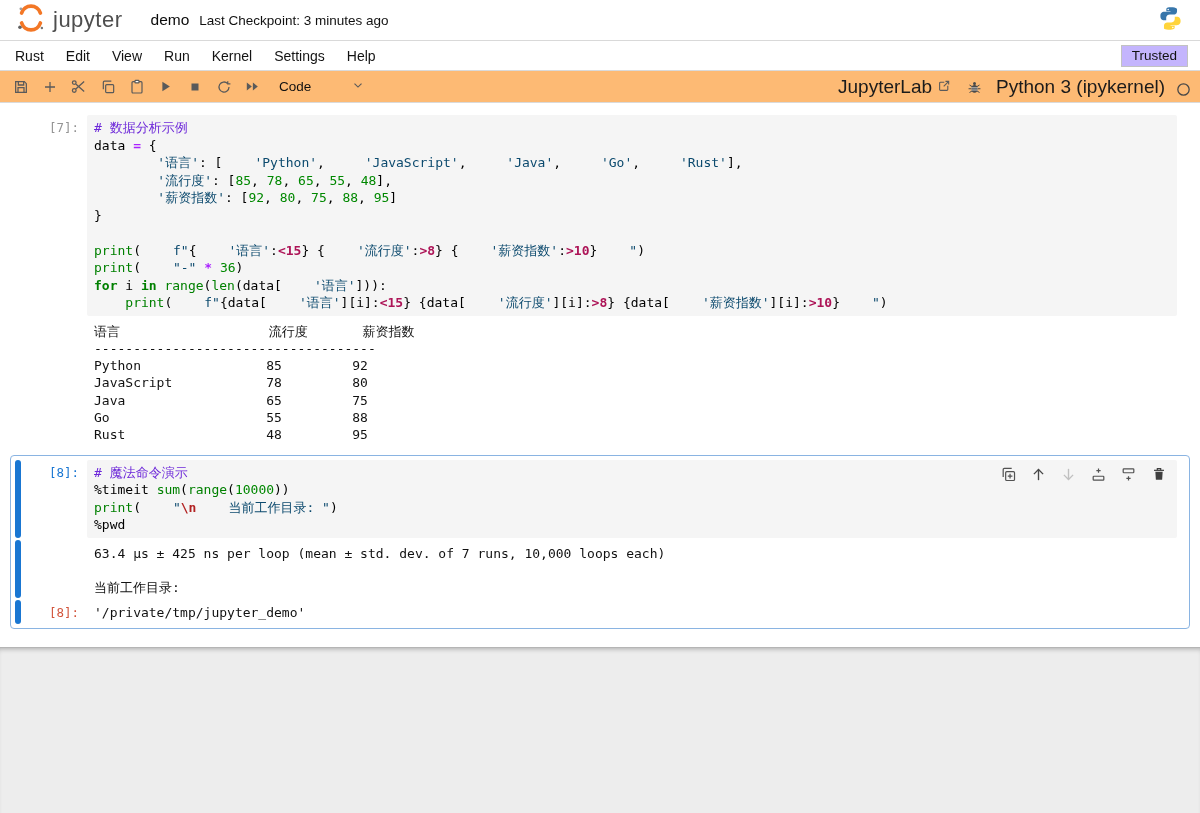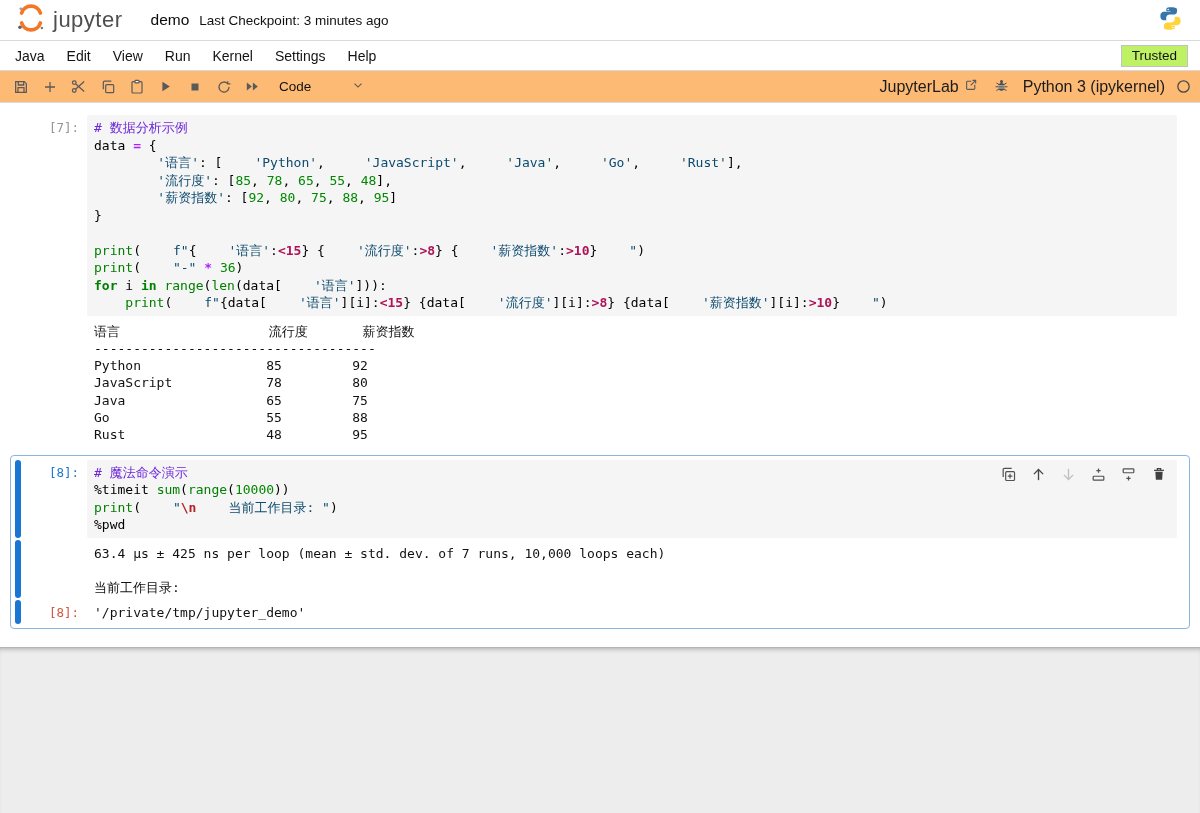--- a/index.html
+++ b/index.html
@@ -11,30 +11,30 @@
   .topbar { height:41px; display:flex; align-items:center; padding:0 16px; border-bottom:1px solid #d9d9d9; background:#fff; }
   .logo { display:flex; align-items:center; gap:7px; cursor:pointer; }
   .logo-text { font-size:22px; color:#4e4e4e; letter-spacing:.5px; }
   .nb-title { margin-left:28px; font-size:15.5px; color:#0a0a0a; }
   .checkpoint { margin-left:10px; font-size:13.5px; color:#111; }
   .topbar-right { margin-left:auto; display:flex; align-items:center; }
 
   
   .menubar { height:30px; display:flex; align-items:center; border-bottom:1px solid #dadada; padding:0 4px; background:#fff; }
   .menu-item { padding:4px 11px; font-size:14px; color:#131313; cursor:pointer; }
-  .trusted-btn { margin-left:auto; margin-right:8px; border:1px solid #c2c2c2; background:#bef264; padding:2px 10px 3px; font-size:13.5px; color:#111; }
+  .trusted-btn { margin-left:auto; margin-right:8px; border:1px solid #c2c2c2; background:#c4b5fd; padding:2px 10px 3px; font-size:13.5px; color:#111; }
 
   
   .toolbar { height:32px; display:flex; align-items:center; border-bottom:1px solid #dadada; padding:0 6px; background:#fdba74; }
   .tb-btn { width:29px; height:26px; display:flex; align-items:center; justify-content:center; border:none; background:none; padding:0; cursor:pointer; }
   .tb-btn svg { display:block; }
   .celltype { display:flex; align-items:center; margin-left:12px; cursor:pointer; }
   .celltype-label { font-size:13.5px; color:#111; }
   .celltype svg { margin-left:40px; }
-  .tb-right { margin-left:auto; display:flex; align-items:center; font-size:16px; color:#1b1b1b; }
+  .tb-right { margin-left:auto; display:flex; align-items:flex-end; font-size:19px; color:#1b1b1b; }
   .jl-link { display:flex; align-items:center; gap:5px; cursor:pointer; }
   .bug-btn { margin:0 14px 0 16px; border:none; background:none; padding:0; cursor:pointer; display:flex; }
   .kernel-name { margin-right:10px; cursor:pointer; }
   .kernel-status { display:flex; align-items:center; margin-right:2px; }
 
   
   .notebook { padding:7px 10px 0; background:#fff; }
   .cell { border:1.5px solid transparent; border-radius:4px; padding:2px 2px; margin-bottom:4px; }
   .cell.selected { border-color:#8ab4e2; }
   .cell-part { display:flex; margin:2px 0; position:relative; }
@@ -92,21 +92,21 @@
       <span>
         <svg width="27" height="27" viewBox="0 0 48 48">
           <path fill="#3776ab" d="M24 4c-7.9 0-7.4 3.4-7.4 3.4v3.6H24v1.2H13.5S6 11.6 6 19.6s6.5 7.7 6.5 7.7h3.9v-3.7s-.2-6.5 6.4-6.5h6.6s6.2.1 6.2-6V7.6S36.5 4 24 4zm-4.1 2.6a1.4 1.4 0 1 1 0 2.8 1.4 1.4 0 0 1 0-2.8z"></path>
           <path fill="#ffd43b" d="M24 44c7.9 0 7.4-3.4 7.4-3.4V37H24v-1.2h10.5S42 36.4 42 28.4s-6.5-7.7-6.5-7.7h-3.9v3.7s.2 6.5-6.4 6.5h-6.6s-6.2-.1-6.2 6v4.5S11.5 44 24 44zm4.1-2.6a1.4 1.4 0 1 1 0-2.8 1.4 1.4 0 0 1 0 2.8z"></path>
         </svg>
       </span>
     </div>
   </header>
 
   <nav class="menubar">
-    <span class="menu-item">Java</span>
+    <span class="menu-item">Rust</span>
     <span class="menu-item">Edit</span>
     <span class="menu-item">View</span>
     <span class="menu-item">Run</span>
     <span class="menu-item">Kernel</span>
     <span class="menu-item">Settings</span>
     <span class="menu-item">Help</span>
     <button class="trusted-btn">Trusted</button>
   </nav>
 
   <div class="toolbar">

